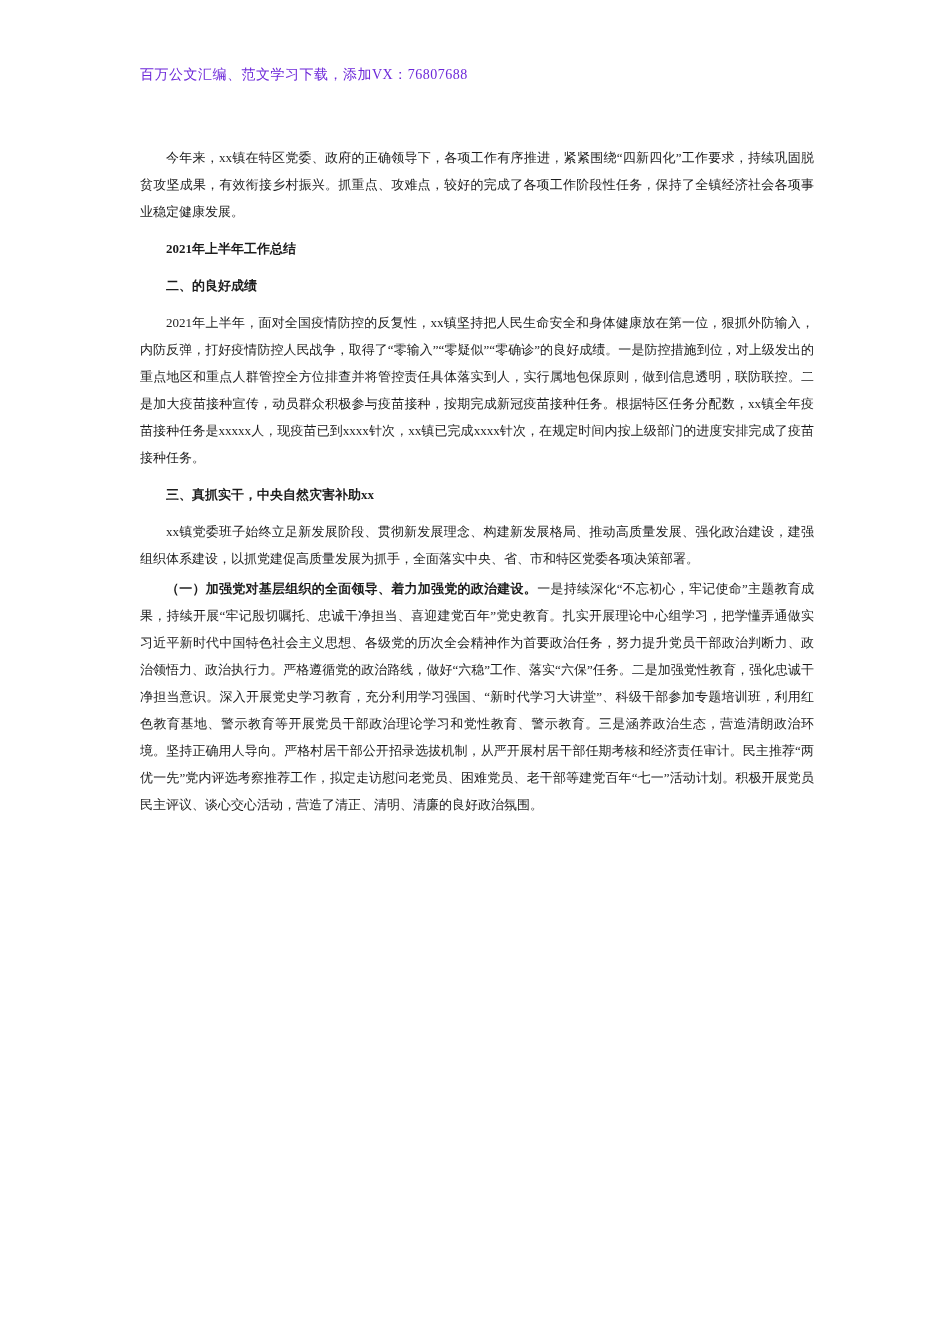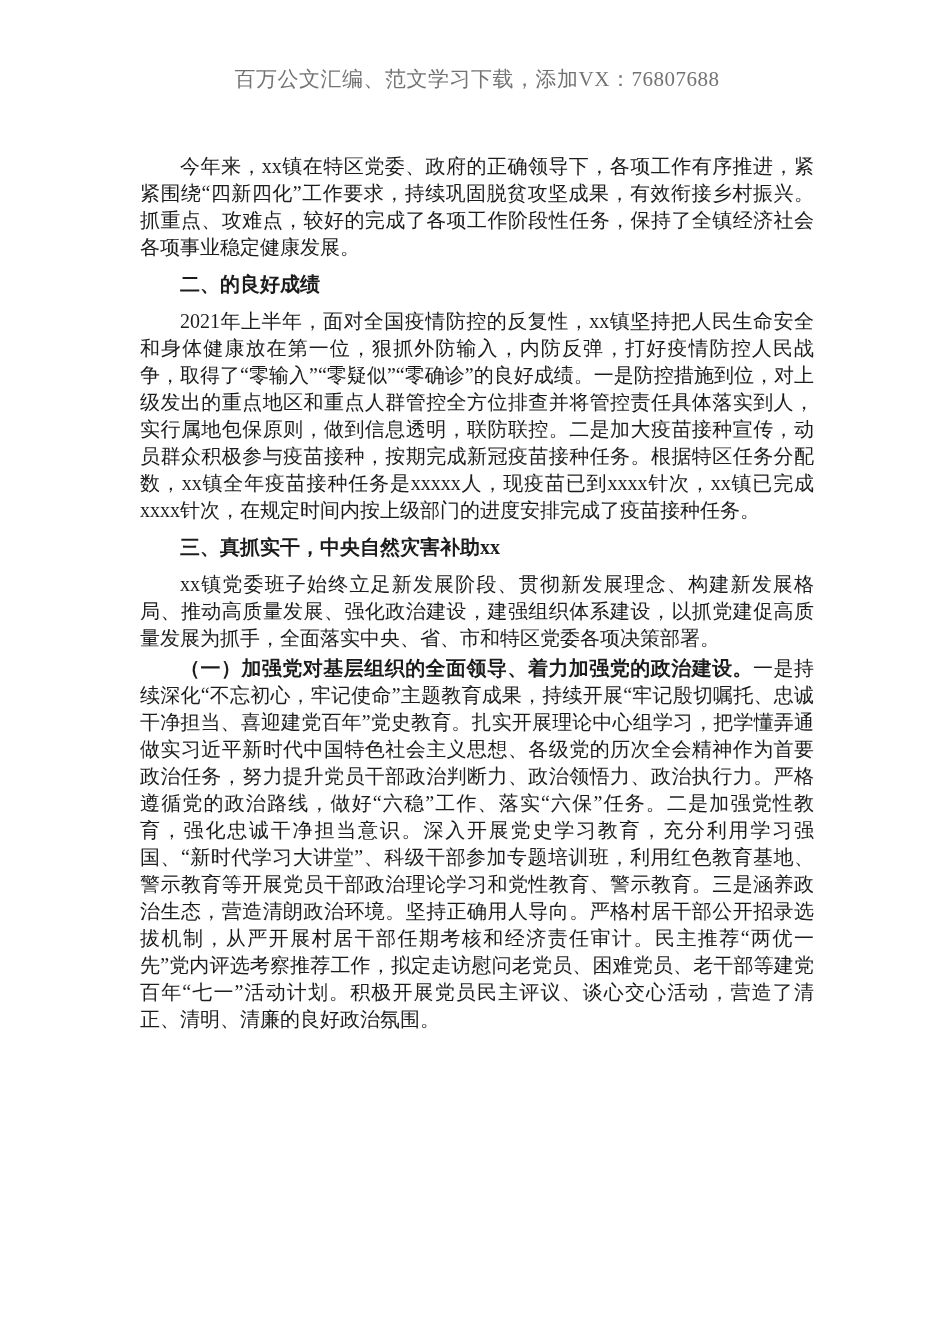--- a/index.html
+++ b/index.html
@@ -12,29 +12,29 @@
     width: 950px;
     height: 1344px;
     box-sizing: border-box;
     background: #ffffff;
     padding: 66px 136px 40px 140px;
     overflow: hidden;
     font-family: "Liberation Serif", "DejaVu Serif", serif;
     color: #1c1c1c;
   }
   .notice {
-    color: #737373;
-    text-align: center;
-    font-size: 21px;
+    color: #6d28d9;
+    text-align: left;
+    font-size: 14px;
     line-height: 1.3;
     margin: 0 0 60px 0;
     letter-spacing: 0.5px;
   }
   .doc p {
-    font-size: 20px;
+    font-size: 13px;
     line-height: 27px;
     margin: 0 0 3px 0;
     text-indent: 2em;
     text-align: justify;
   }
   .doc p.heading {
     font-weight: bold;
     margin: 10px 0 10px 0;
   }
   .lead {
@@ -45,20 +45,21 @@
 <body>
 
 <div class="page">
 
   <div class="notice">百万公文汇编、范文学习下载，添加VX：76807688</div>
 
   <div class="doc">
 
     <p class="body">今年来，xx镇在特区党委、政府的正确领导下，各项工作有序推进，紧紧围绕“四新四化”工作要求，持续巩固脱贫攻坚成果，有效衔接乡村振兴。抓重点、攻难点，较好的完成了各项工作阶段性任务，保持了全镇经济社会各项事业稳定健康发展。</p>
 
+    <p class="heading">2021年上半年工作总结</p>
 
 
 
     <p class="heading">二、的良好成绩</p>
 
     <p class="body">2021年上半年，面对全国疫情防控的反复性，xx镇坚持把人民生命安全和身体健康放在第一位，狠抓外防输入，内防反弹，打好疫情防控人民战争，取得了“零输入”“零疑似”“零确诊”的良好成绩。一是防控措施到位，对上级发出的重点地区和重点人群管控全方位排查并将管控责任具体落实到人，实行属地包保原则，做到信息透明，联防联控。二是加大疫苗接种宣传，动员群众积极参与疫苗接种，按期完成新冠疫苗接种任务。根据特区任务分配数，xx镇全年疫苗接种任务是xxxxx人，现疫苗已到xxxx针次，xx镇已完成xxxx针次，在规定时间内按上级部门的进度安排完成了疫苗接种任务。</p>
 
     <p class="heading">三、真抓实干，中央自然灾害补助xx</p>
 
     <p class="body">xx镇党委班子始终立足新发展阶段、贯彻新发展理念、构建新发展格局、推动高质量发展、强化政治建设，建强组织体系建设，以抓党建促高质量发展为抓手，全面落实中央、省、市和特区党委各项决策部署。</p>

